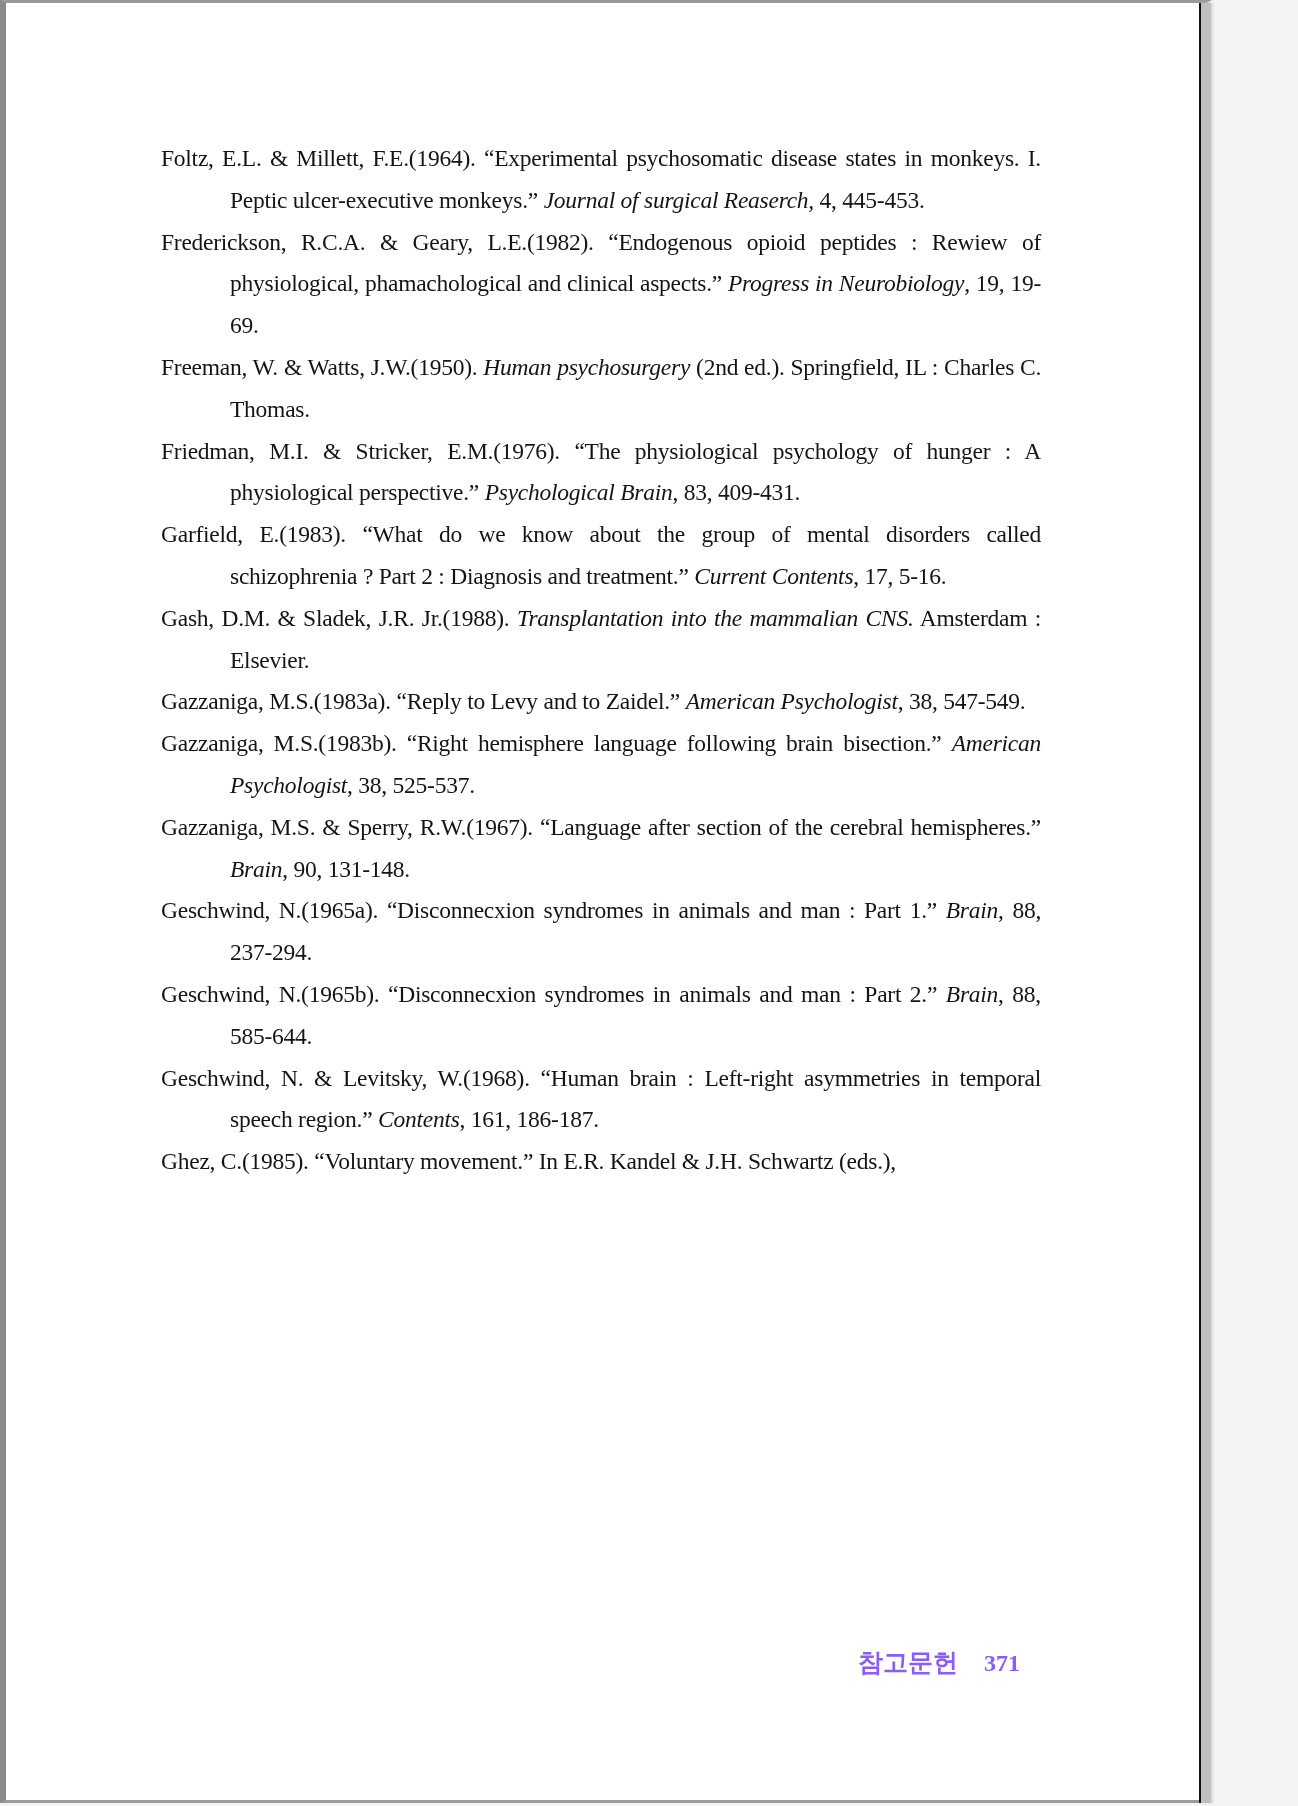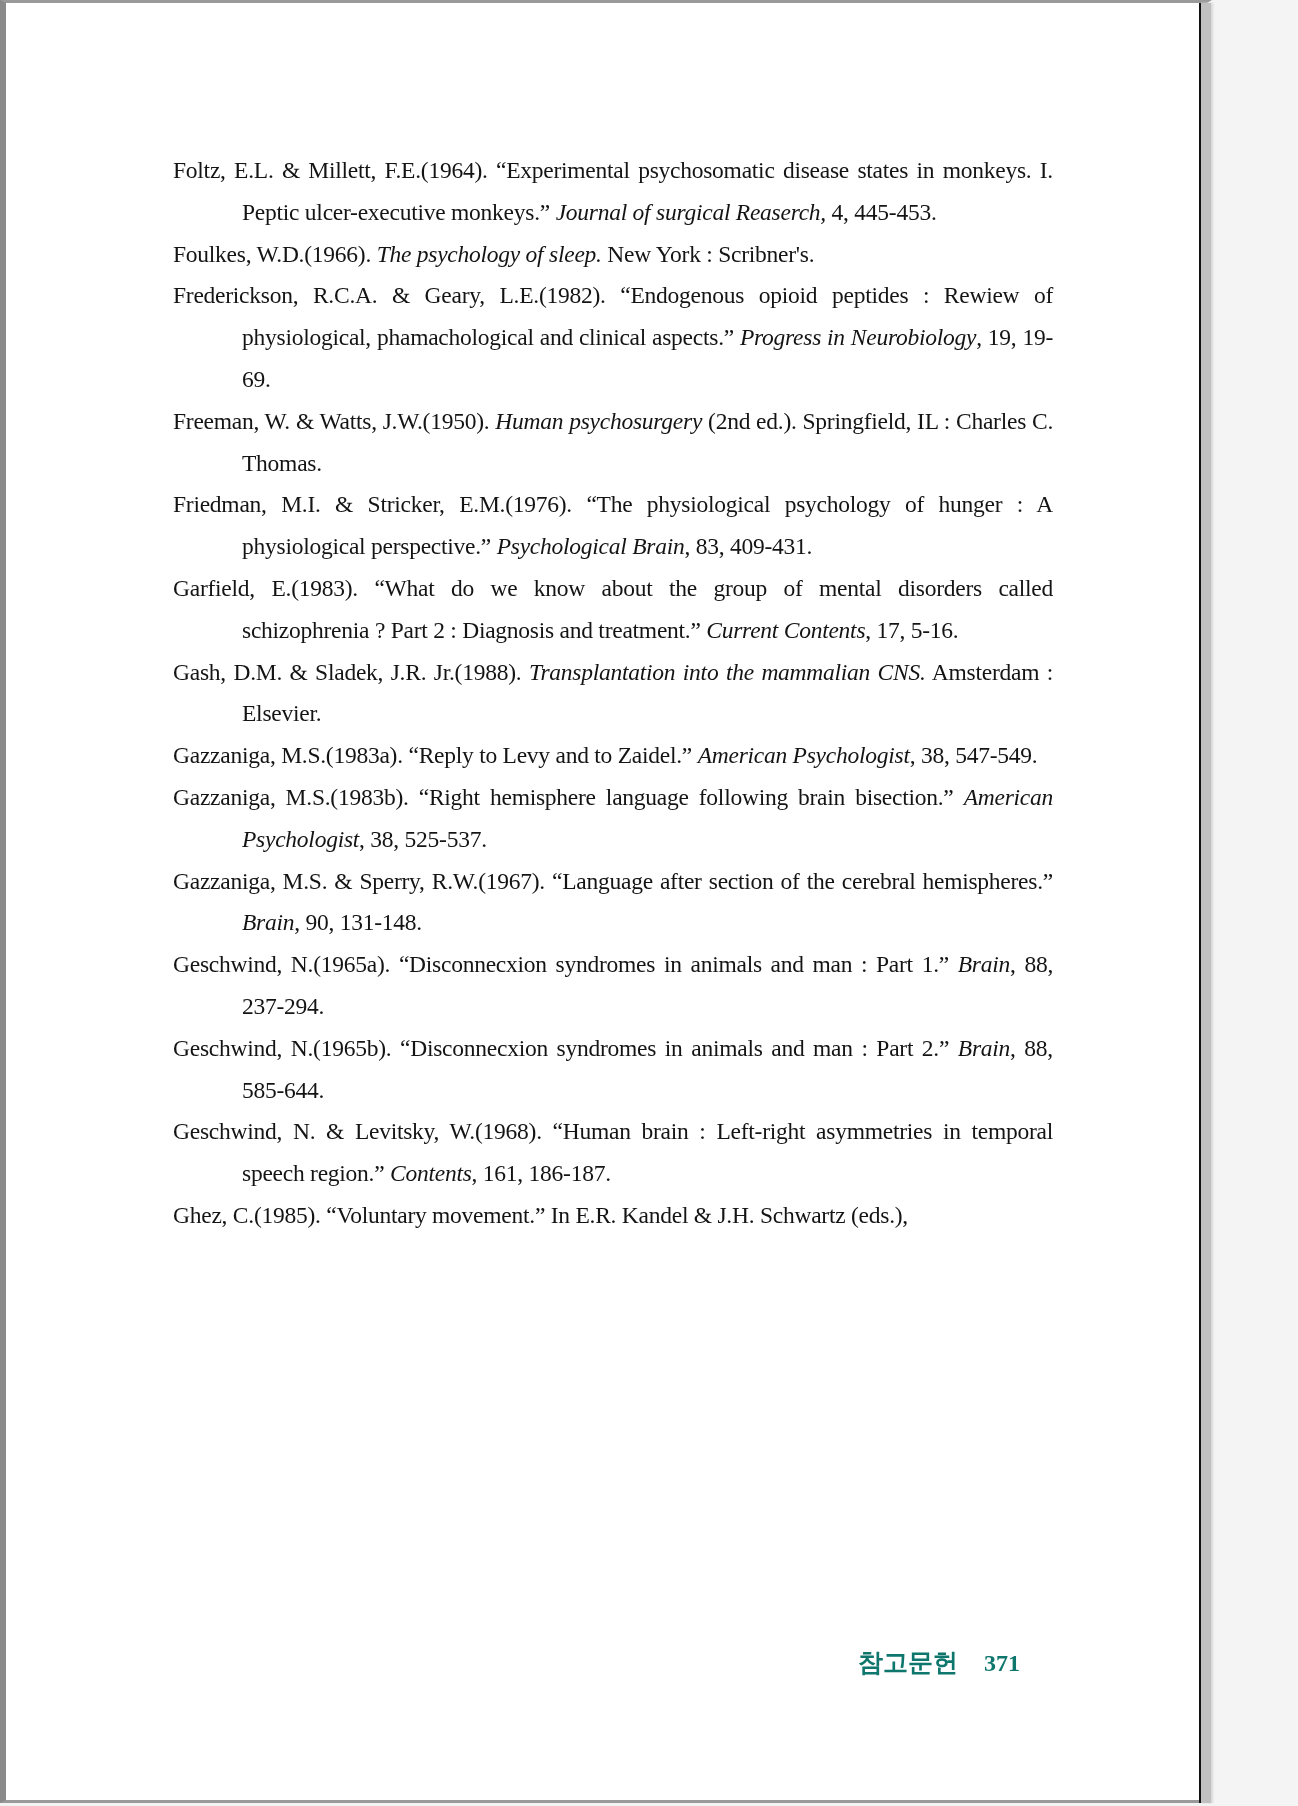--- a/index.html
+++ b/index.html
@@ -22,48 +22,47 @@
     border-left: 2px solid #111;
     box-sizing: border-box;
     box-shadow: 2px 0 2px #d8d8d8;
   }
   .spine-top {
     position: absolute; left: 1199px; top: 0; width: 0; height: 0;
     border-top: 8px solid #9a9a9a; border-right: 13px solid transparent;
   }
   .refs {
     position: absolute; left: 157px; top: 134px; width: 880px;
-    margin: 16px; padding: 0; list-style: none;
+    margin: 4px; padding: 0; list-style: none;
   }
   .ref {
     font-size: 23.5px; line-height: 41.8px; color: #141414;
     text-align: justify;
     padding-left: 69px; text-indent: -69px;
     letter-spacing: -0.25px;
   }
   .ref i { font-style: italic; }
   .footer {
     position: absolute; left: 858px; top: 1646px;
-    font-size: 25px; font-weight: bold; color: #0f766e;
+    font-size: 25px; font-weight: bold; color: #8b5cf6;
     font-family: "DejaVu Sans", sans-serif;
   }
   .footer .pg {
     margin-left: 26px; font-family: "Liberation Serif", serif; font-size: 24px;
   }
 </style>
 </head>
 <body>
 
 <div class="page"></div>
 <div class="spine-top"></div>
 <div class="spine"></div>
 
 <ul class="refs">
   <li class="ref"><span>Foltz, E.L. &amp; Millett, F.E.(1964). “Experimental psychosomatic disease states in monkeys. I. Peptic ulcer-executive monkeys.” </span><i>Journal of surgical Reaserch,</i><span> 4, 445-453.</span></li>
-  <li class="ref"><span>Foulkes, W.D.(1966). </span><i>The psychology of sleep.</i><span> New York : Scribner's.</span></li>
   <li class="ref"><span>Frederickson, R.C.A. &amp; Geary, L.E.(1982). “Endogenous opioid peptides : Rewiew of physiological, phamachological and clinical aspects.” </span><i>Progress in Neurobiology</i><span>, 19, 19-69.</span></li>
   <li class="ref"><span>Freeman, W. &amp; Watts, J.W.(1950). </span><i>Human psychosurgery</i><span> (2nd ed.). Springfield, IL : Charles C. Thomas.</span></li>
   <li class="ref"><span>Friedman, M.I. &amp; Stricker, E.M.(1976). “The physiological psychology of hunger : A physiological perspective.” </span><i>Psychological Brain</i><span>, 83, 409-431.</span></li>
   <li class="ref"><span>Garfield, E.(1983). “What do we know about the group of mental disorders called schizophrenia ? Part 2 : Diagnosis and treatment.” </span><i>Current Contents</i><span>, 17, 5-16.</span></li>
   <li class="ref"><span>Gash, D.M. &amp; Sladek, J.R. Jr.(1988). </span><i>Transplantation into the mammalian CNS.</i><span> Amsterdam : Elsevier.</span></li>
   <li class="ref"><span>Gazzaniga, M.S.(1983a). “Reply to Levy and to Zaidel.” </span><i>American Psychologist</i><span>, 38, 547-549.</span></li>
   <li class="ref"><span>Gazzaniga, M.S.(1983b). “Right hemisphere language following brain bisection.” </span><i>American Psychologist</i><span>, 38, 525-537.</span></li>
   <li class="ref"><span>Gazzaniga, M.S. &amp; Sperry, R.W.(1967). “Language after section of the cerebral hemispheres.” </span><i>Brain</i><span>, 90, 131-148.</span></li>
   <li class="ref"><span>Geschwind, N.(1965a). “Disconnecxion syndromes in animals and man : Part 1.” </span><i>Brain</i><span>, 88, 237-294.</span></li>
   <li class="ref"><span>Geschwind, N.(1965b). “Disconnecxion syndromes in animals and man : Part 2.” </span><i>Brain</i><span>, 88, 585-644.</span></li>

